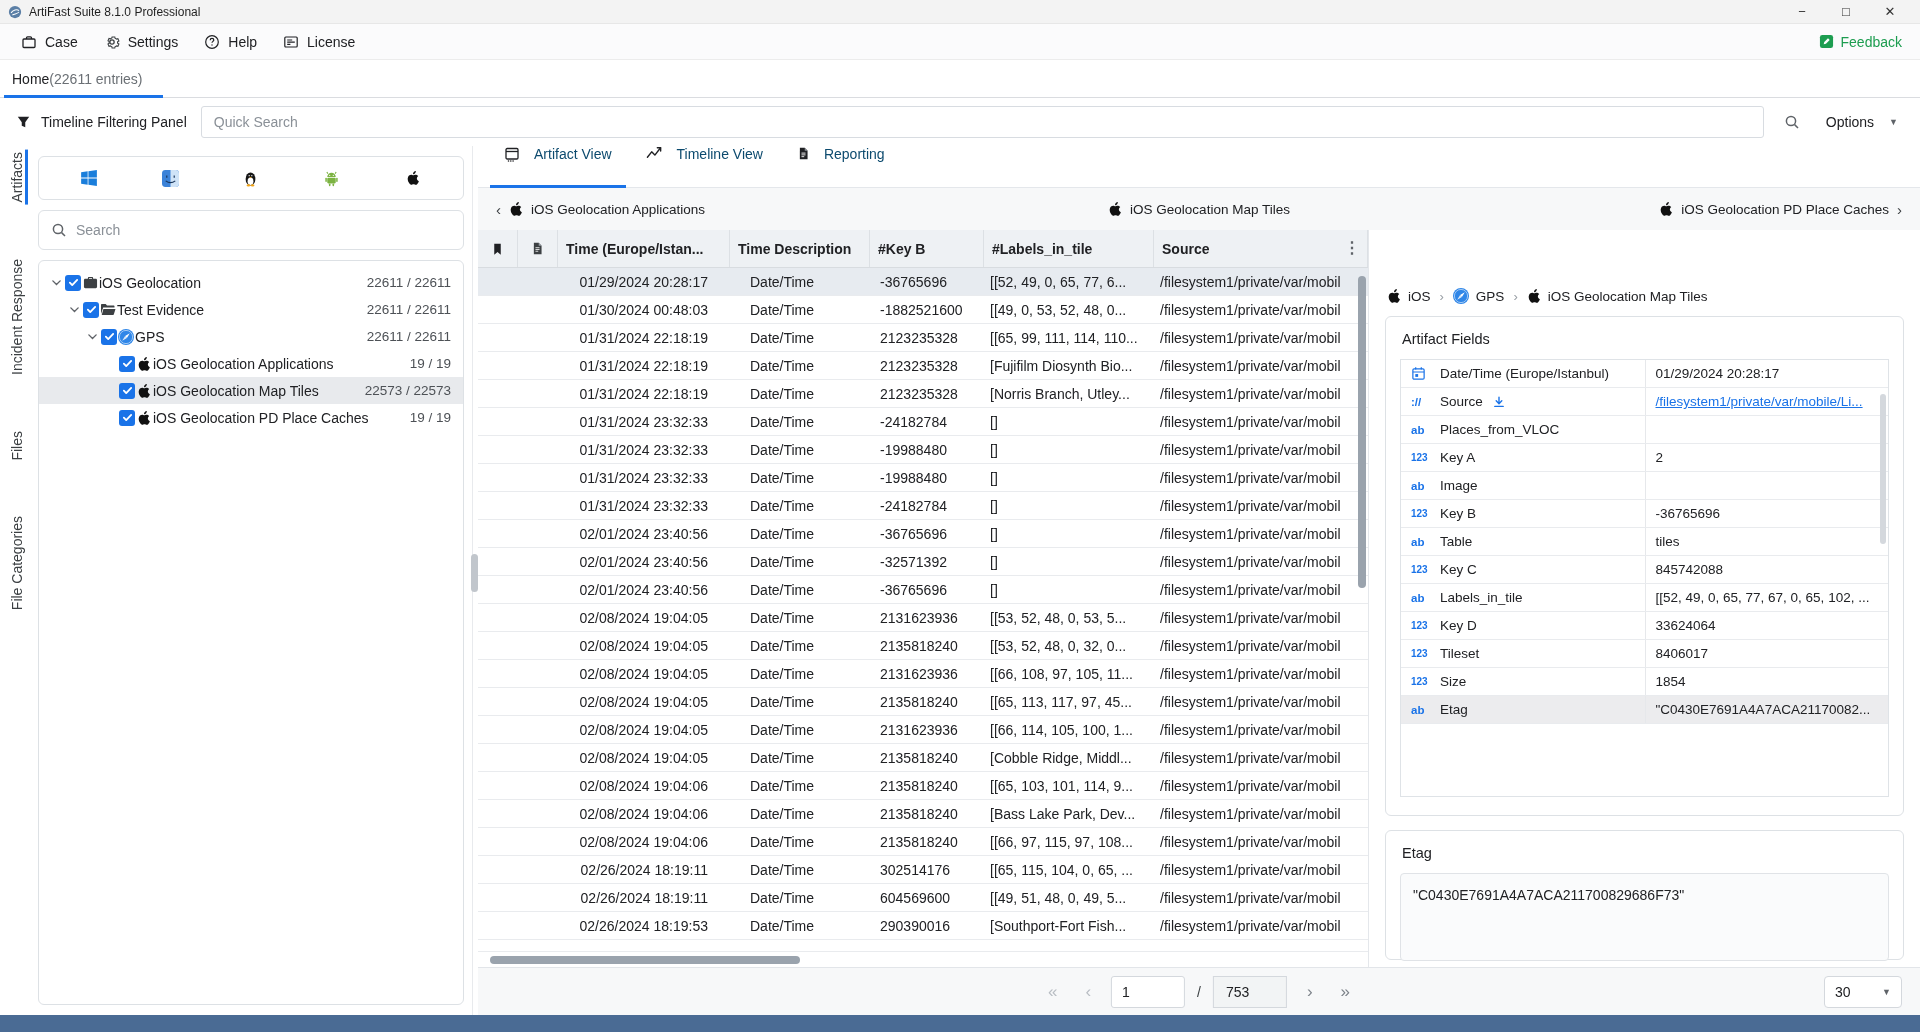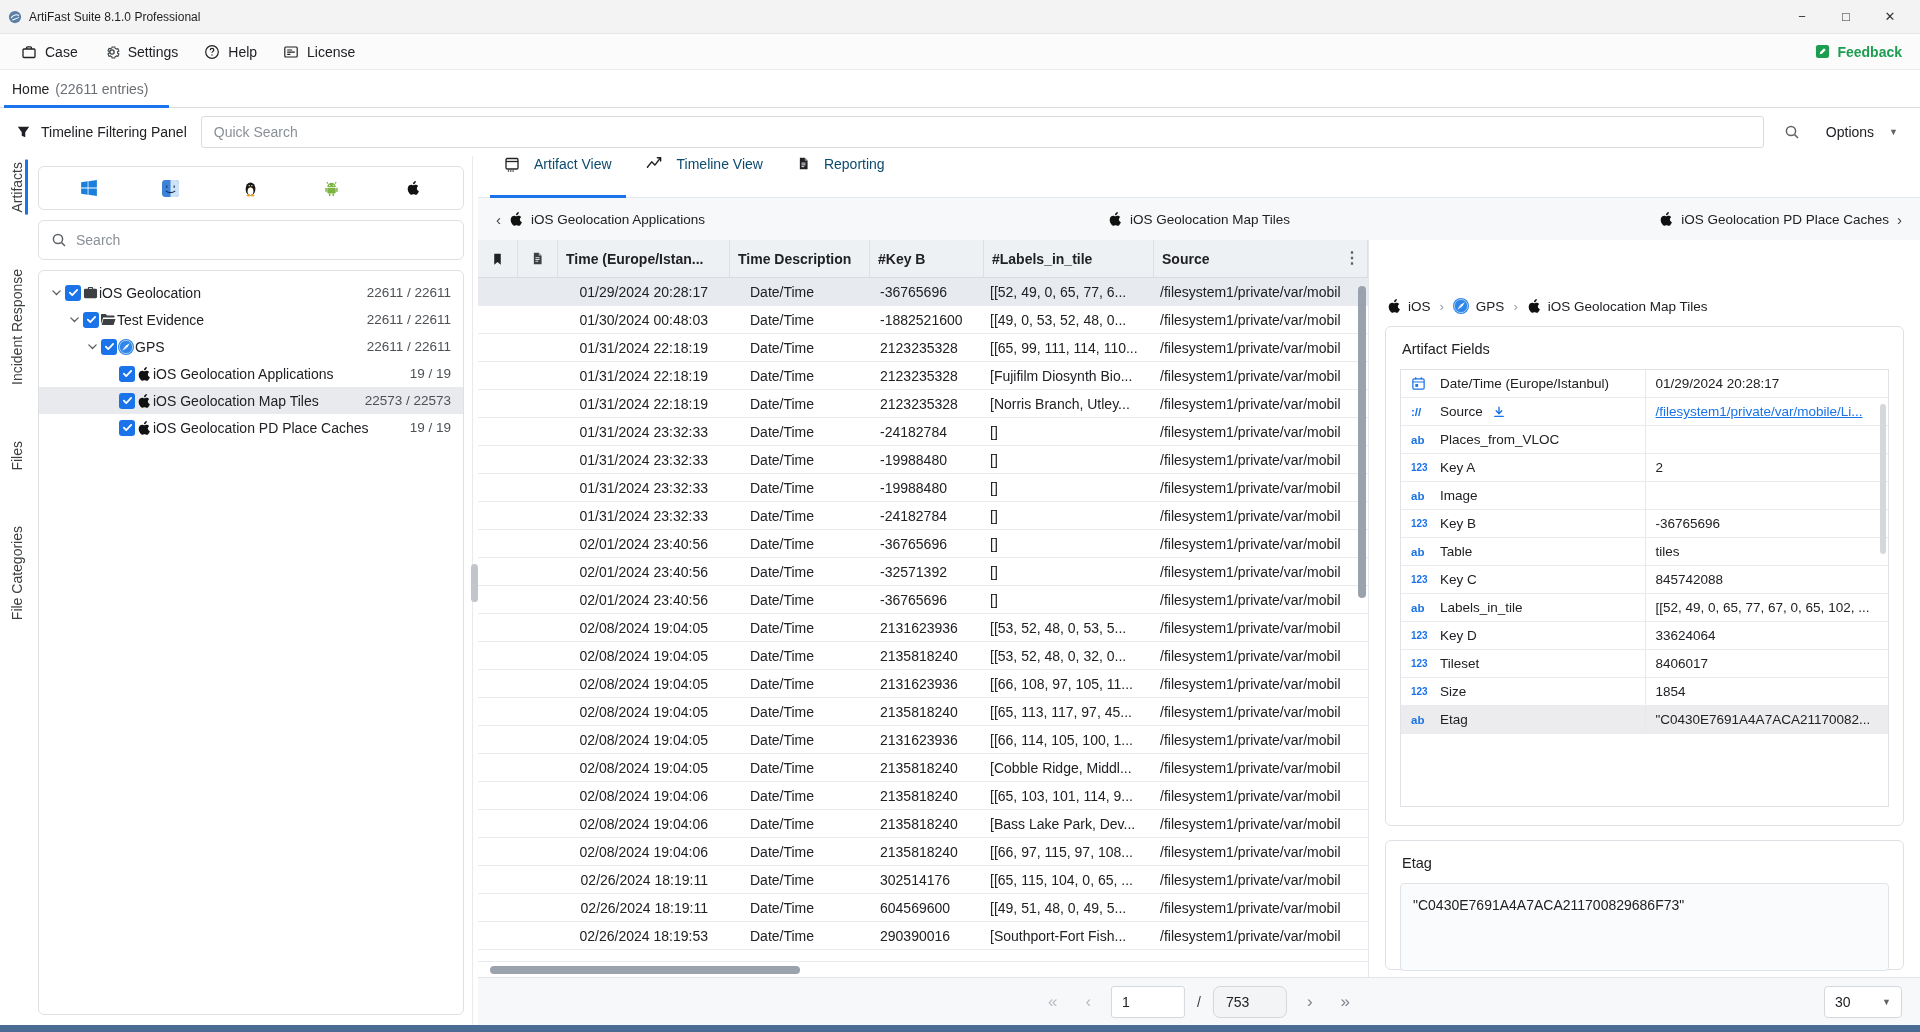--- a/index.html
+++ b/index.html
@@ -1,32 +1,32 @@
 <!DOCTYPE html>
 <html><head>
 <meta charset="utf-8">
 <style>
   *{box-sizing:border-box;margin:0;padding:0}
   html,body{width:1920px;height:1032px;overflow:hidden}
   body{font-family:"Liberation Sans",sans-serif;font-size:14px;color:#202124;background:#fff}
   svg{display:block}
 
   
-  .titlebar{height:34px;background:#f3f3f3;border-bottom:1px solid #e7e7e7;display:flex;align-items:center;padding:0 8px;gap:7px;font-size:12px;color:#1f1f1f}
+  .titlebar{height:24px;background:#f3f3f3;border-bottom:1px solid #e7e7e7;display:flex;align-items:center;padding:0 8px;gap:7px;font-size:12px;color:#1f1f1f}
   .win-controls{margin-left:auto;display:flex;align-items:center;gap:0}
   .win-btn{width:44px;text-align:center;font-size:13px;color:#333}
 
   
   .menubar{height:36px;background:#fbfbfc;border-bottom:1px solid #ececec;display:flex;align-items:center;padding:0 8px}
   .menu-item{display:flex;align-items:center;gap:8px;padding:7px 13px;border-radius:4px;cursor:default}
-  .feedback{margin-left:auto;display:flex;align-items:flex-start;gap:7px;color:#1d9d50;font-weight:bold;padding-right:10px}
+  .feedback{margin-left:auto;display:flex;align-items:flex-start;gap:7px;color:#1d9d50;font-weight:normal;padding-right:10px}
 
   
   .tabrow{height:38px;background:#fff;border-bottom:1px solid #dadce0;display:flex;align-items:stretch;padding:0 4px}
-  .tab-home{position:relative;display:flex;align-items:center;gap:6px;padding:0 20px 0 8px}
+  .tab-home{position:relative;display:flex;align-items:center;padding:0 20px 0 8px}
   .tab-home .t1{color:#202124}
   .tab-home .t2{color:#6b7075}
   .tab-home .underline{position:absolute;left:0;right:0;bottom:-1px;height:3px;background:#1a73e8}
 
   
   .filterrow{height:48px;display:flex;align-items:center;gap:14px;padding:0 16px;background:#fff}
   .filter-label{display:flex;align-items:center;gap:10px;white-space:nowrap}
   .quick-search{flex:1;height:32px;border:1px solid #d8dce1;border-radius:3px;background:#fff;padding:0 12px;font:14px "Liberation Sans",sans-serif;color:#202124}
   .quick-search::placeholder{color:#8a9097}
   .iconbtn{padding:4px 6px}
@@ -108,21 +108,21 @@
 
   .etag-card{border:1px solid #dde1e5;border-radius:6px;margin-top:14px;padding:12px 14px;height:130px}
   .etag-box{margin-top:10px;height:88px;border:1px solid #e0e3e7;border-radius:4px;background:#fafbfc;padding:13px 12px;font-size:14px}
 
   .pagbar{height:48px;background:#f7f8f9;border-top:1px solid #e2e5e9;display:flex;align-items:center;padding:0 18px;position:relative}
   .pag-center{position:absolute;left:50%;transform:translateX(-50%);display:flex;align-items:center;gap:12px}
   .pag-btn{font-size:17px;color:#7d838a;padding:2px 8px}
   .pag-btn.dim{color:#b8bdc3}
   .pag-input{width:74px;height:32px;border:1px solid #d4d8dd;border-radius:3px;background:#fff;font:14px "Liberation Sans",sans-serif;padding-left:10px;color:#202124}
   .pag-slash{color:#3c4043}
-  .pag-total{width:74px;height:32px;border:1px solid #d4d8dd;border-radius:7px;background:#f2f4f5;display:flex;align-items:center;padding-left:12px}
+  .pag-total{width:74px;height:32px;border:1px solid #d4d8dd;border-radius:0;background:#f2f4f5;display:flex;align-items:center;padding-left:12px}
   .page-size{margin-left:auto;width:78px;height:32px;border:1px solid #d4d8dd;border-radius:4px;background:#fff;display:flex;align-items:center;justify-content:space-between;padding:0 10px}
   .bottomstrip{height:19px;background:#4a6b94}
 </style>
 </head>
 <body>
 
 <div class="titlebar">
   <span id="app-logo">
       <svg width="14" height="14" viewBox="0 0 16 16">
         <circle cx="8" cy="8" r="7" fill="#5b7fa6"></circle>

